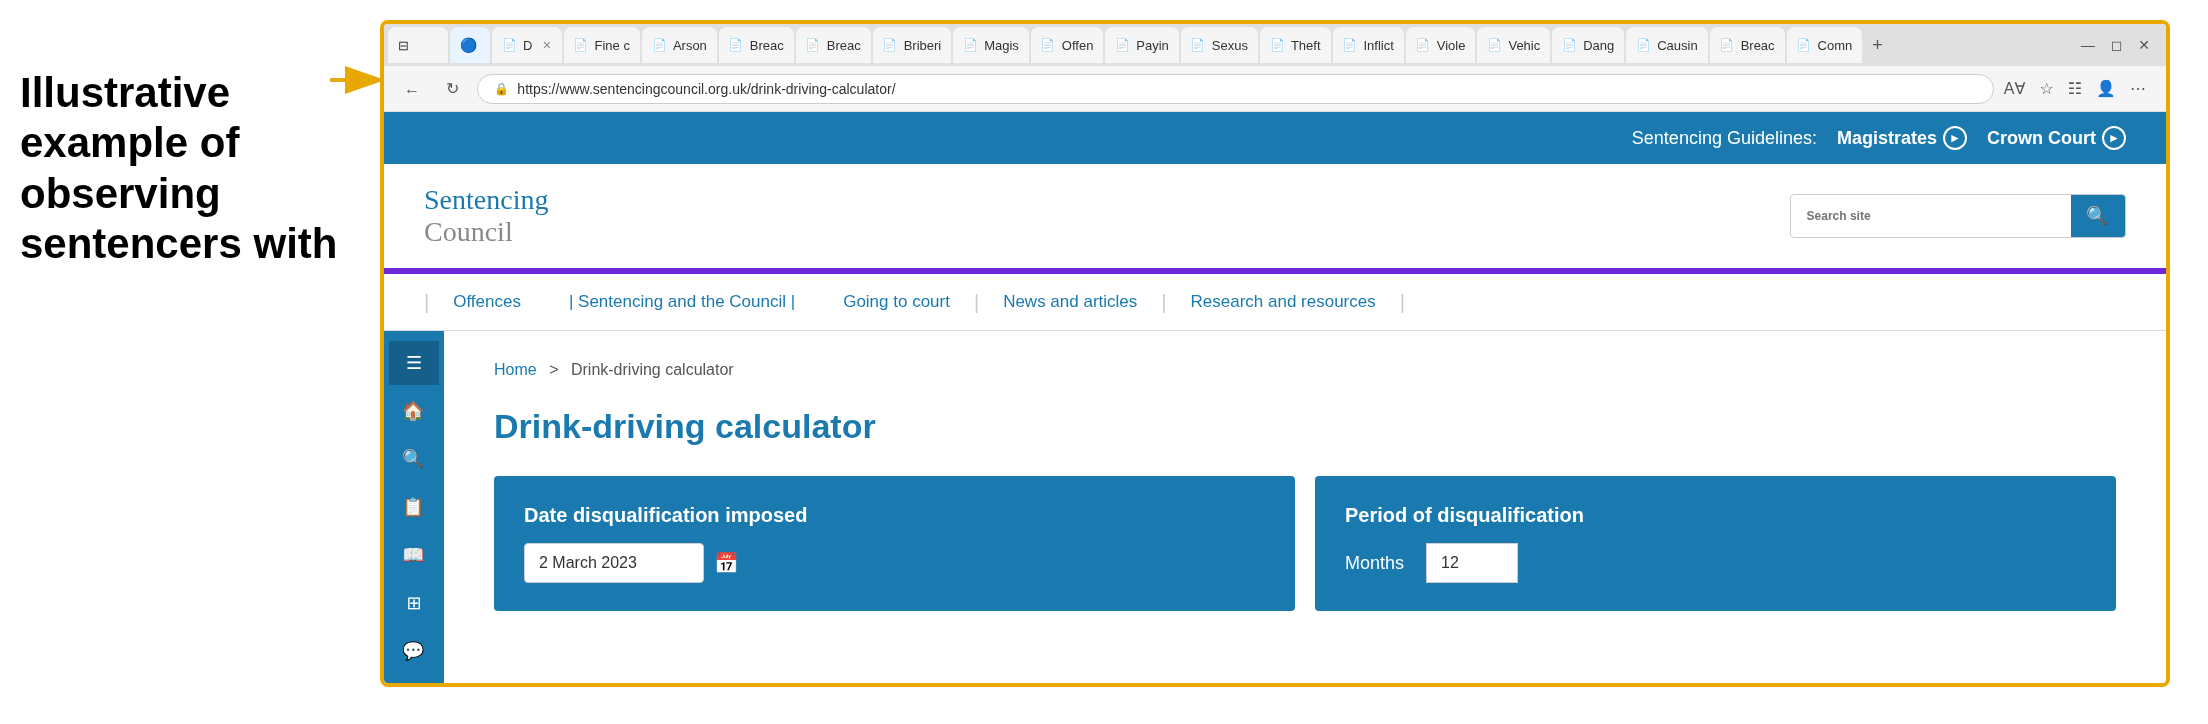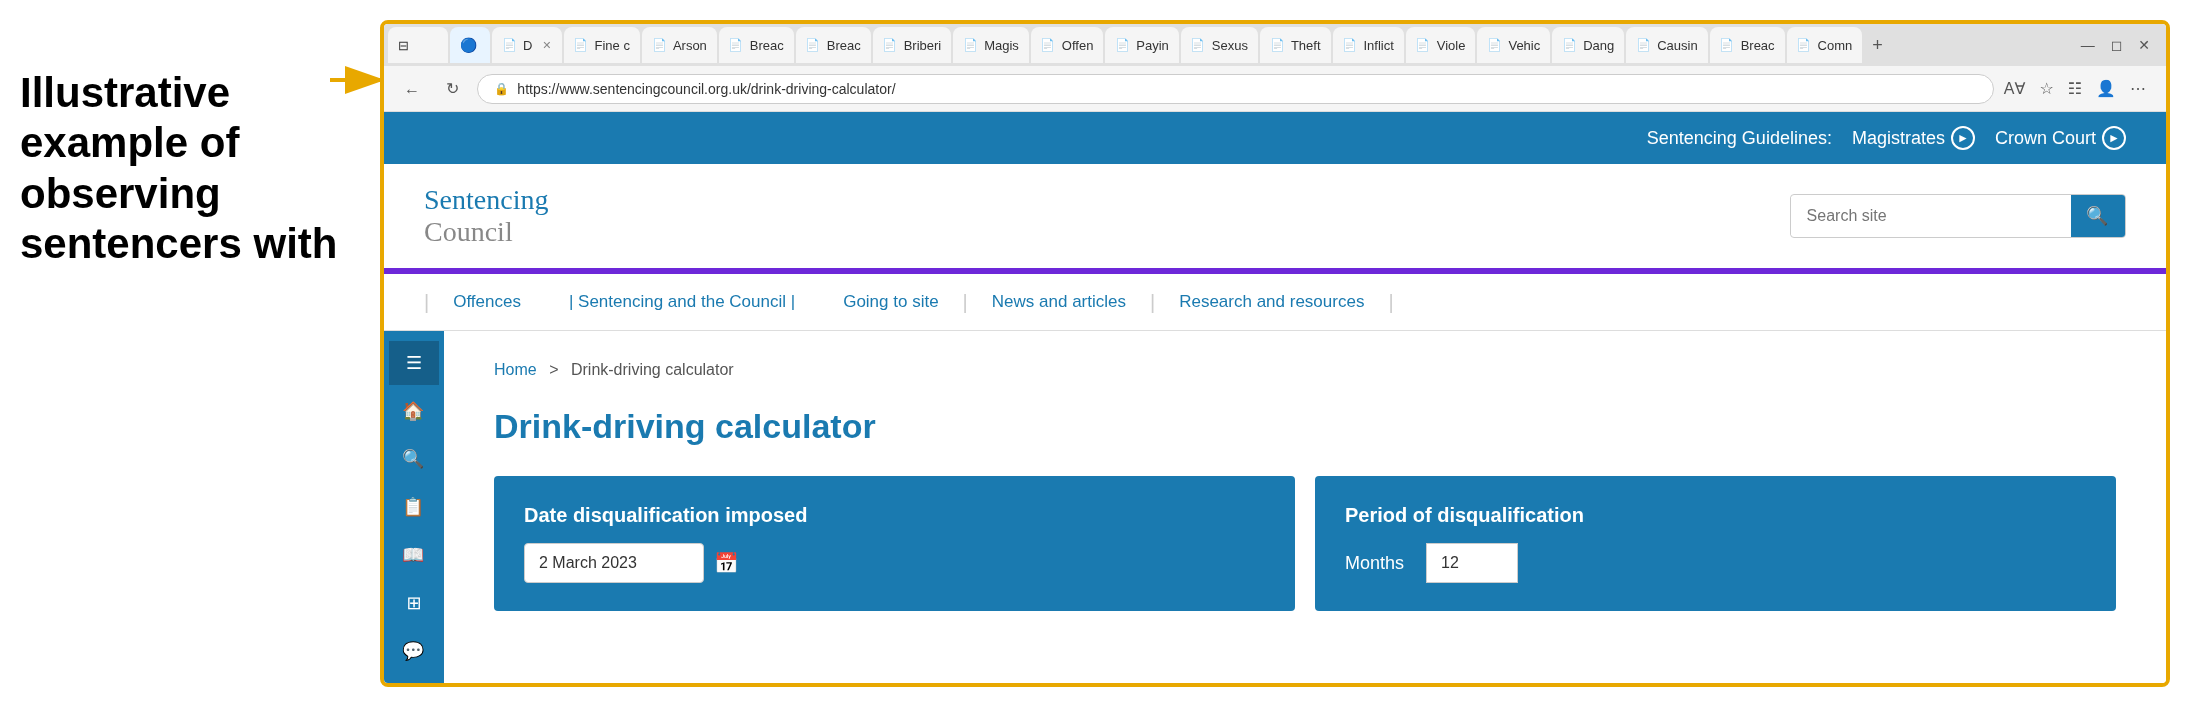--- a/index.html
+++ b/index.html
@@ -152,21 +152,21 @@
       font-size: 18px;
     }
 
     .banner-label { color: #fff; }
 
     .banner-link {
       color: #fff;
       display: flex;
       align-items: center;
       gap: 6px;
-      font-weight: normal;
+      font-weight: bold;
     }
 
     .banner-circle-arrow {
       width: 24px;
       height: 24px;
       border-radius: 50%;
       border: 2px solid #fff;
       display: inline-flex;
       align-items: center;
       justify-content: center;
@@ -193,25 +193,26 @@
       margin-left: auto;
       display: flex;
       align-items: center;
       border: 1px solid #ccc;
       border-radius: 4px;
       overflow: hidden;
     }
 
     .search-input-field {
       padding: 10px 16px;
-      font-size: 16px;
+      font-size: 12px;
       border: none;
       outline: none;
       width: 280px;
       color: #666;
+      font-weight: bold;
     }
 
     .search-btn {
       background: #1a7ab0;
       border: none;
       padding: 10px 16px;
       cursor: pointer;
       color: white;
       font-size: 18px;
     }
@@ -505,21 +506,21 @@
       <div class="header-search">
         <input class="search-input-field" type="text" placeholder="Search site" style="">
         <button class="search-btn">🔍</button>
       </div>
     </div>
 
     <nav class="site-nav">
       <span class="nav-sep">|</span>
       <span class="nav-item">Offences</span>
       <span class="nav-item">| Sentencing and the Council |</span>
-      <span class="nav-item">Going to site</span>
+      <span class="nav-item">Going to court</span>
       <span class="nav-sep">|</span>
       <span class="nav-item">News and articles</span>
       <span class="nav-sep">|</span>
       <span class="nav-item">Research and resources</span>
       <span class="nav-sep">|</span>
     </nav>
 
     <div class="main-area">
 
       <div class="left-sidebar">

